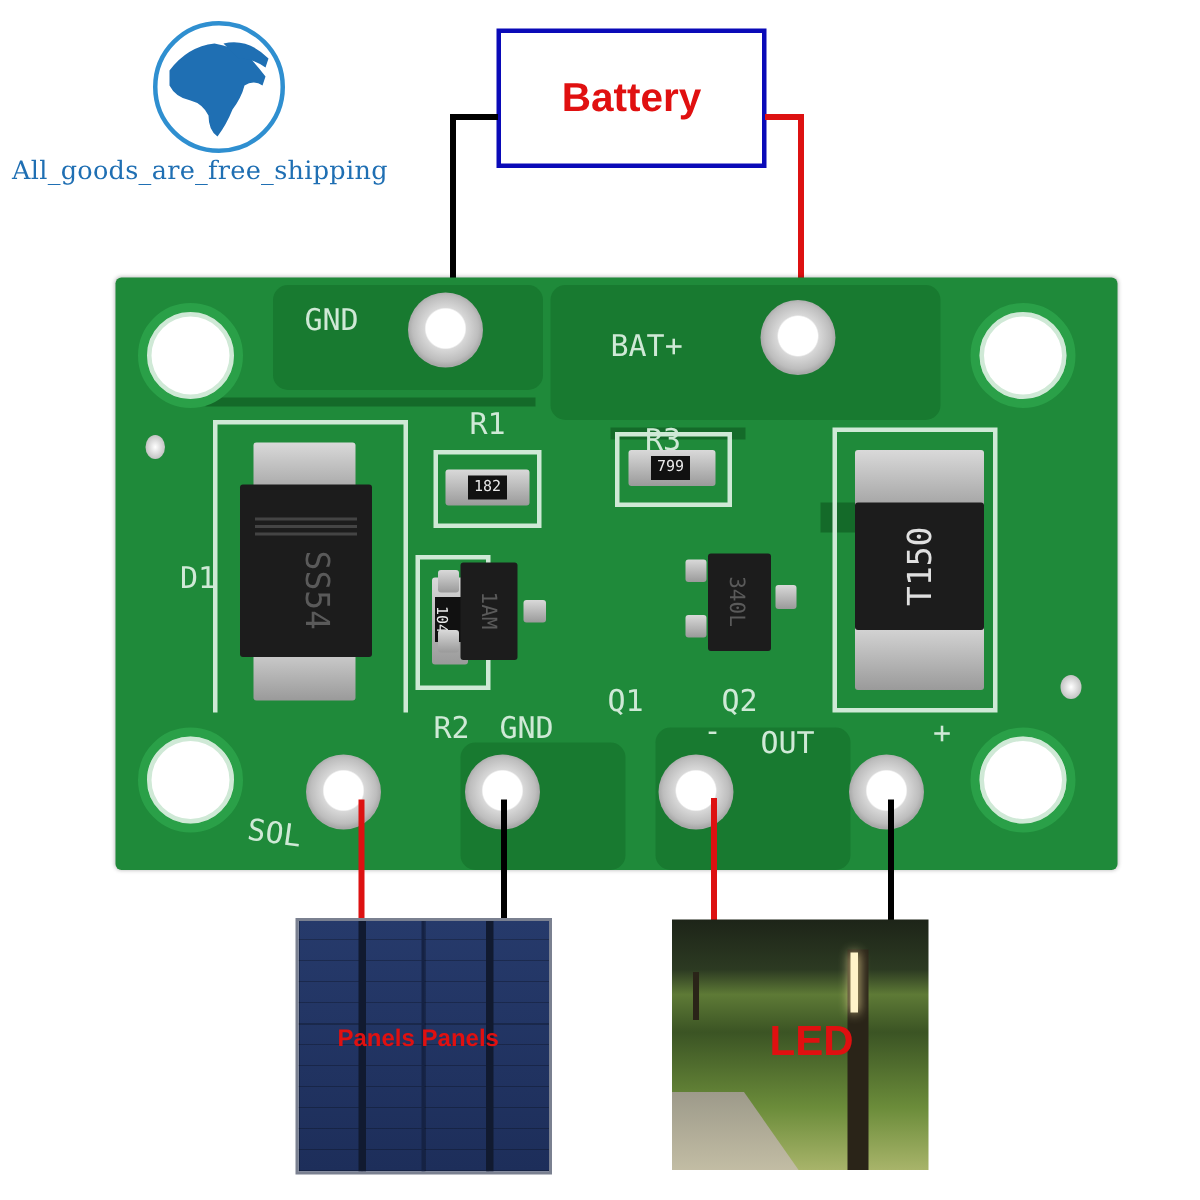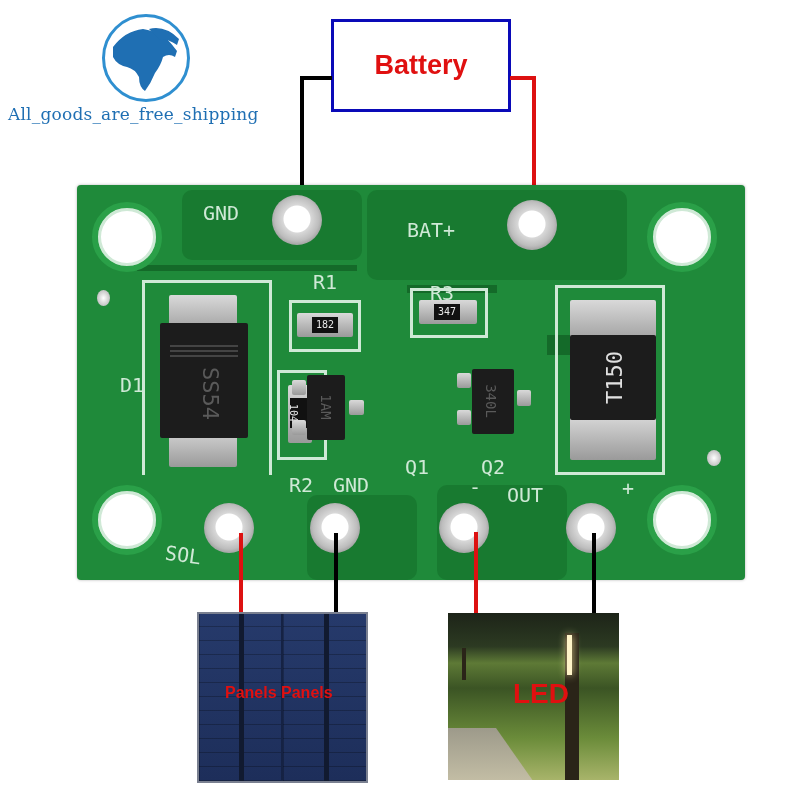--- a/index.html
+++ b/index.html
@@ -99,21 +99,21 @@
     <div class="abs" style="left:10px;top:22px;width:68px;height:2px;background:#444;box-shadow:0 5px 0 #444,0 10px 0 #444;"></div>
     <span class="chip-text" style="left:24px;top:58px;font-size:22px;transform:rotate(90deg);">SS54</span>
   </div>
 
   <div class="silk-box" style="left:212px;top:115px;width:72px;height:52px;"></div>
   <div class="metal" style="left:220px;top:128px;width:56px;height:24px;"></div>
   <div class="res-label" style="left:235px;top:132px;width:26px;height:16px;line-height:16px;">182</div>
 
   <div class="silk-box" style="left:333px;top:103px;width:78px;height:50px;"></div>
   <div class="metal" style="left:342px;top:115px;width:58px;height:24px;"></div>
-  <div class="res-label" style="left:357px;top:119px;width:26px;height:16px;line-height:16px;">347</div>
+  <div class="res-label" style="left:357px;top:119px;width:26px;height:16px;line-height:16px;">799</div>
 
   <div class="silk-box" style="left:200px;top:185px;width:50px;height:90px;"></div>
   <div class="metal" style="left:211px;top:200px;width:24px;height:58px;"></div>
   <div class="res-label" style="left:213px;top:213px;width:18px;height:30px;line-height:30px;writing-mode:vertical-rl;">104</div>
 
   <div class="metal" style="left:215px;top:195px;width:14px;height:15px;"></div>
   <div class="metal" style="left:215px;top:235px;width:14px;height:15px;"></div>
   <div class="metal" style="left:272px;top:215px;width:15px;height:15px;"></div>
   <div class="smd-blk" style="left:230px;top:190px;width:38px;height:65px;">
     <span class="chip-text" style="left:6px;top:24px;font-size:14px;transform:rotate(90deg);">1AM</span>

